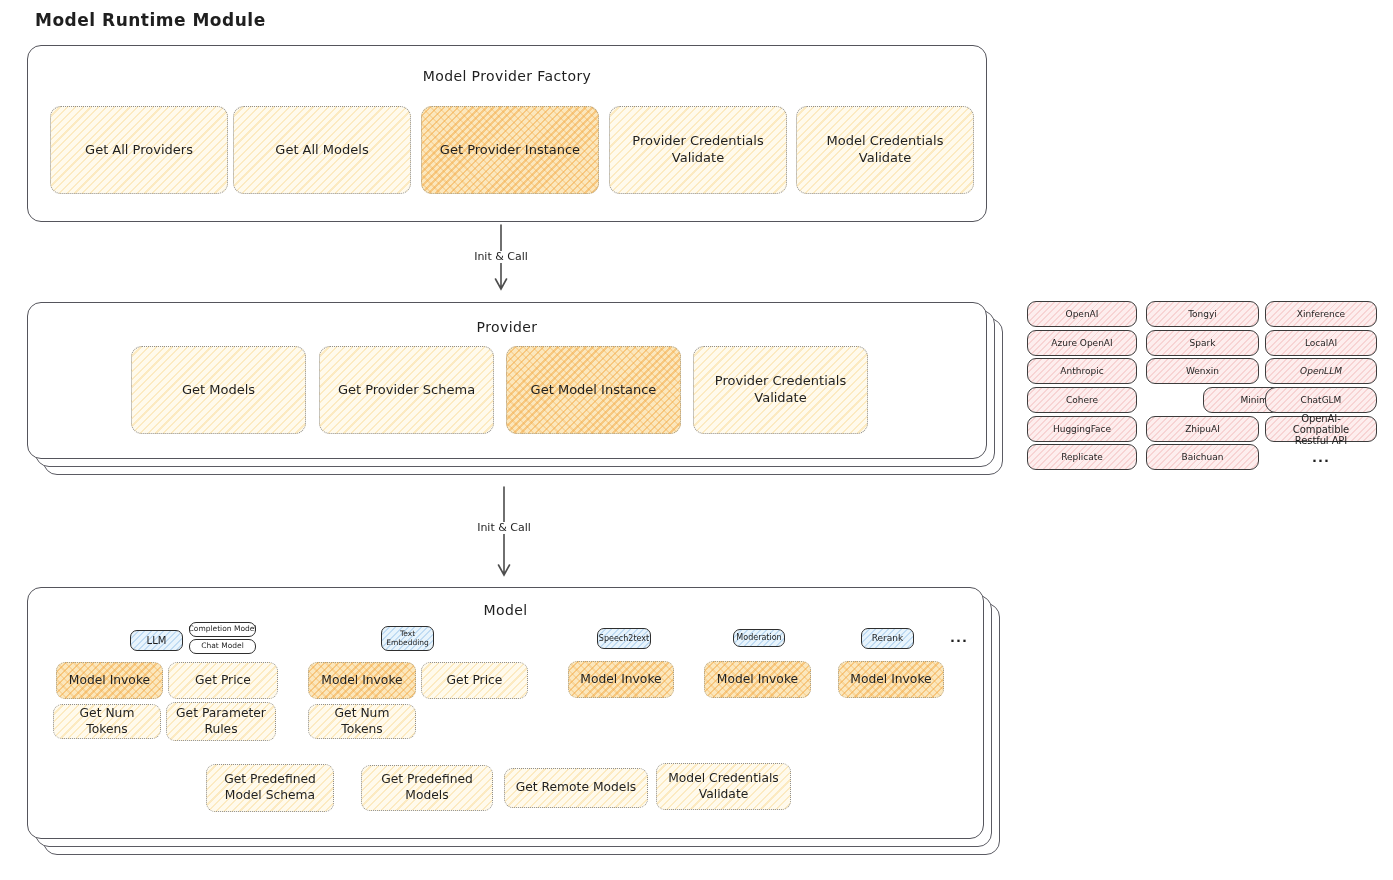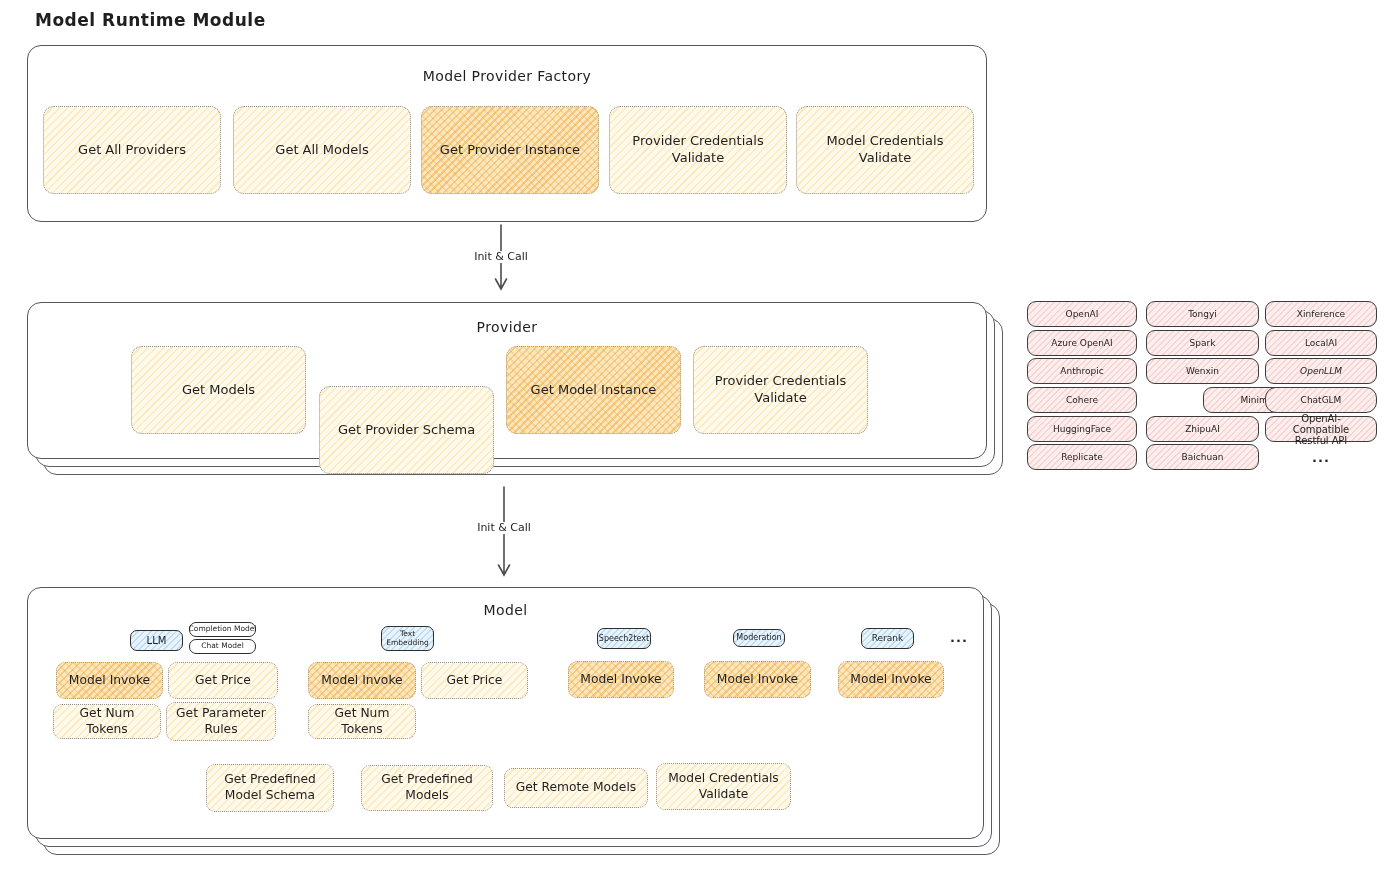--- a/index.html
+++ b/index.html
@@ -32,21 +32,21 @@
 </style>
 </head>
 <body>
 
 <div class="canvas">
 
   <div class="page-title" style="left:35px;top:10px;">Model Runtime Module</div>
 
   <div class="big-box" style="left:27px;top:45px;width:958px;height:175px;">
     <div class="box-title" style="top:22px;">Model Provider Factory</div>
-    <div class="node yellow" style="left:15px;top:60px;width:178px;height:88px;">
+    <div class="node yellow" style="left:22px;top:60px;width:178px;height:88px;">
       <span>Get All Providers</span>
     </div>
     <div class="node yellow" style="left:205px;top:60px;width:178px;height:88px;">
       <span>Get All Models</span>
     </div>
     <div class="node hl" style="left:393px;top:60px;width:178px;height:88px;">
       <span>Get Provider Instance</span>
     </div>
     <div class="node yellow" style="left:581px;top:60px;width:178px;height:88px;">
       <span>Provider Credentials Validate</span>
@@ -61,21 +61,21 @@
   </svg>
   <div class="arrow-label" style="left:456px;top:251px;">Init &amp; Call</div>
 
   <div class="stack" style="left:43px;top:318px;width:958px;height:155px;"></div>
   <div class="stack" style="left:35px;top:310px;width:958px;height:155px;"></div>
   <div class="big-box" style="left:27px;top:302px;width:958px;height:155px;">
     <div class="box-title" style="top:16px;">Provider</div>
     <div class="node yellow" style="left:103px;top:43px;width:175px;height:88px;">
       <span>Get Models</span>
     </div>
-    <div class="node yellow" style="left:291px;top:43px;width:175px;height:88px;margin-top:40px;">
+    <div class="node yellow" style="left:291px;top:43px;width:175px;height:88px;">
       <span>Get Provider Schema</span>
     </div>
     <div class="node hl" style="left:478px;top:43px;width:175px;height:88px;">
       <span>Get Model Instance</span>
     </div>
     <div class="node yellow" style="left:665px;top:43px;width:175px;height:88px;">
       <span>Provider Credentials Validate</span>
     </div>
   </div>
 

